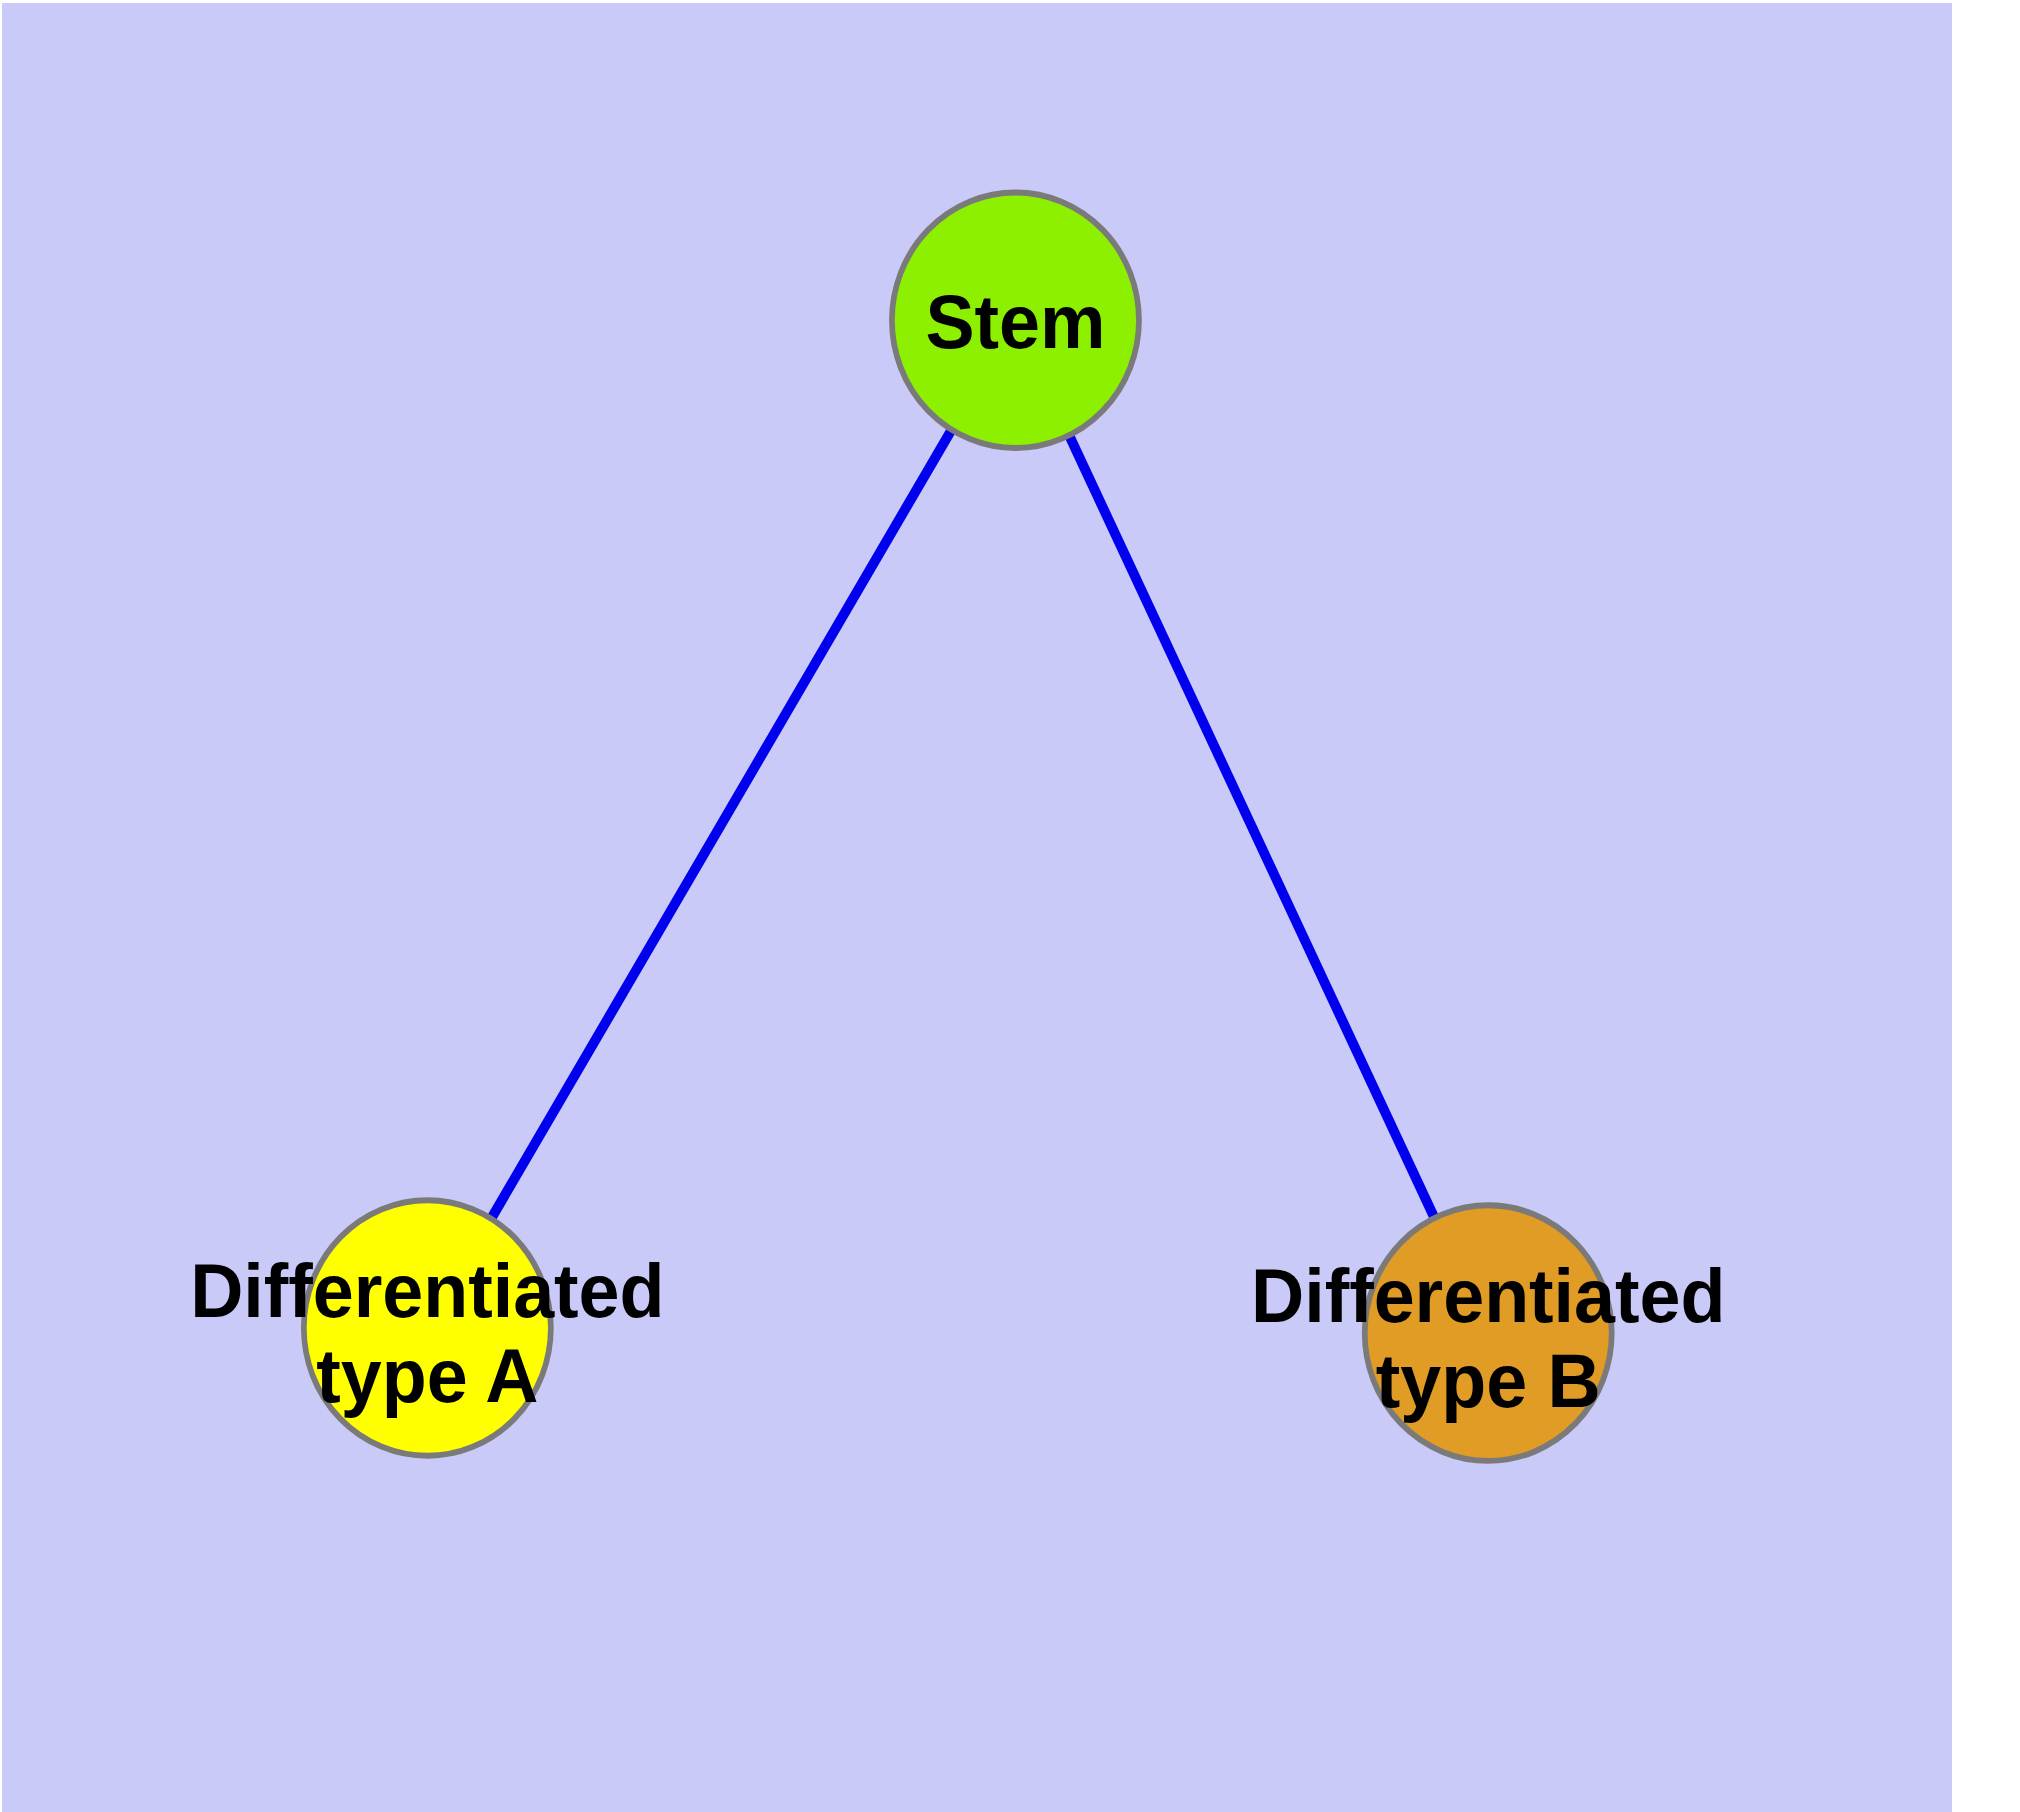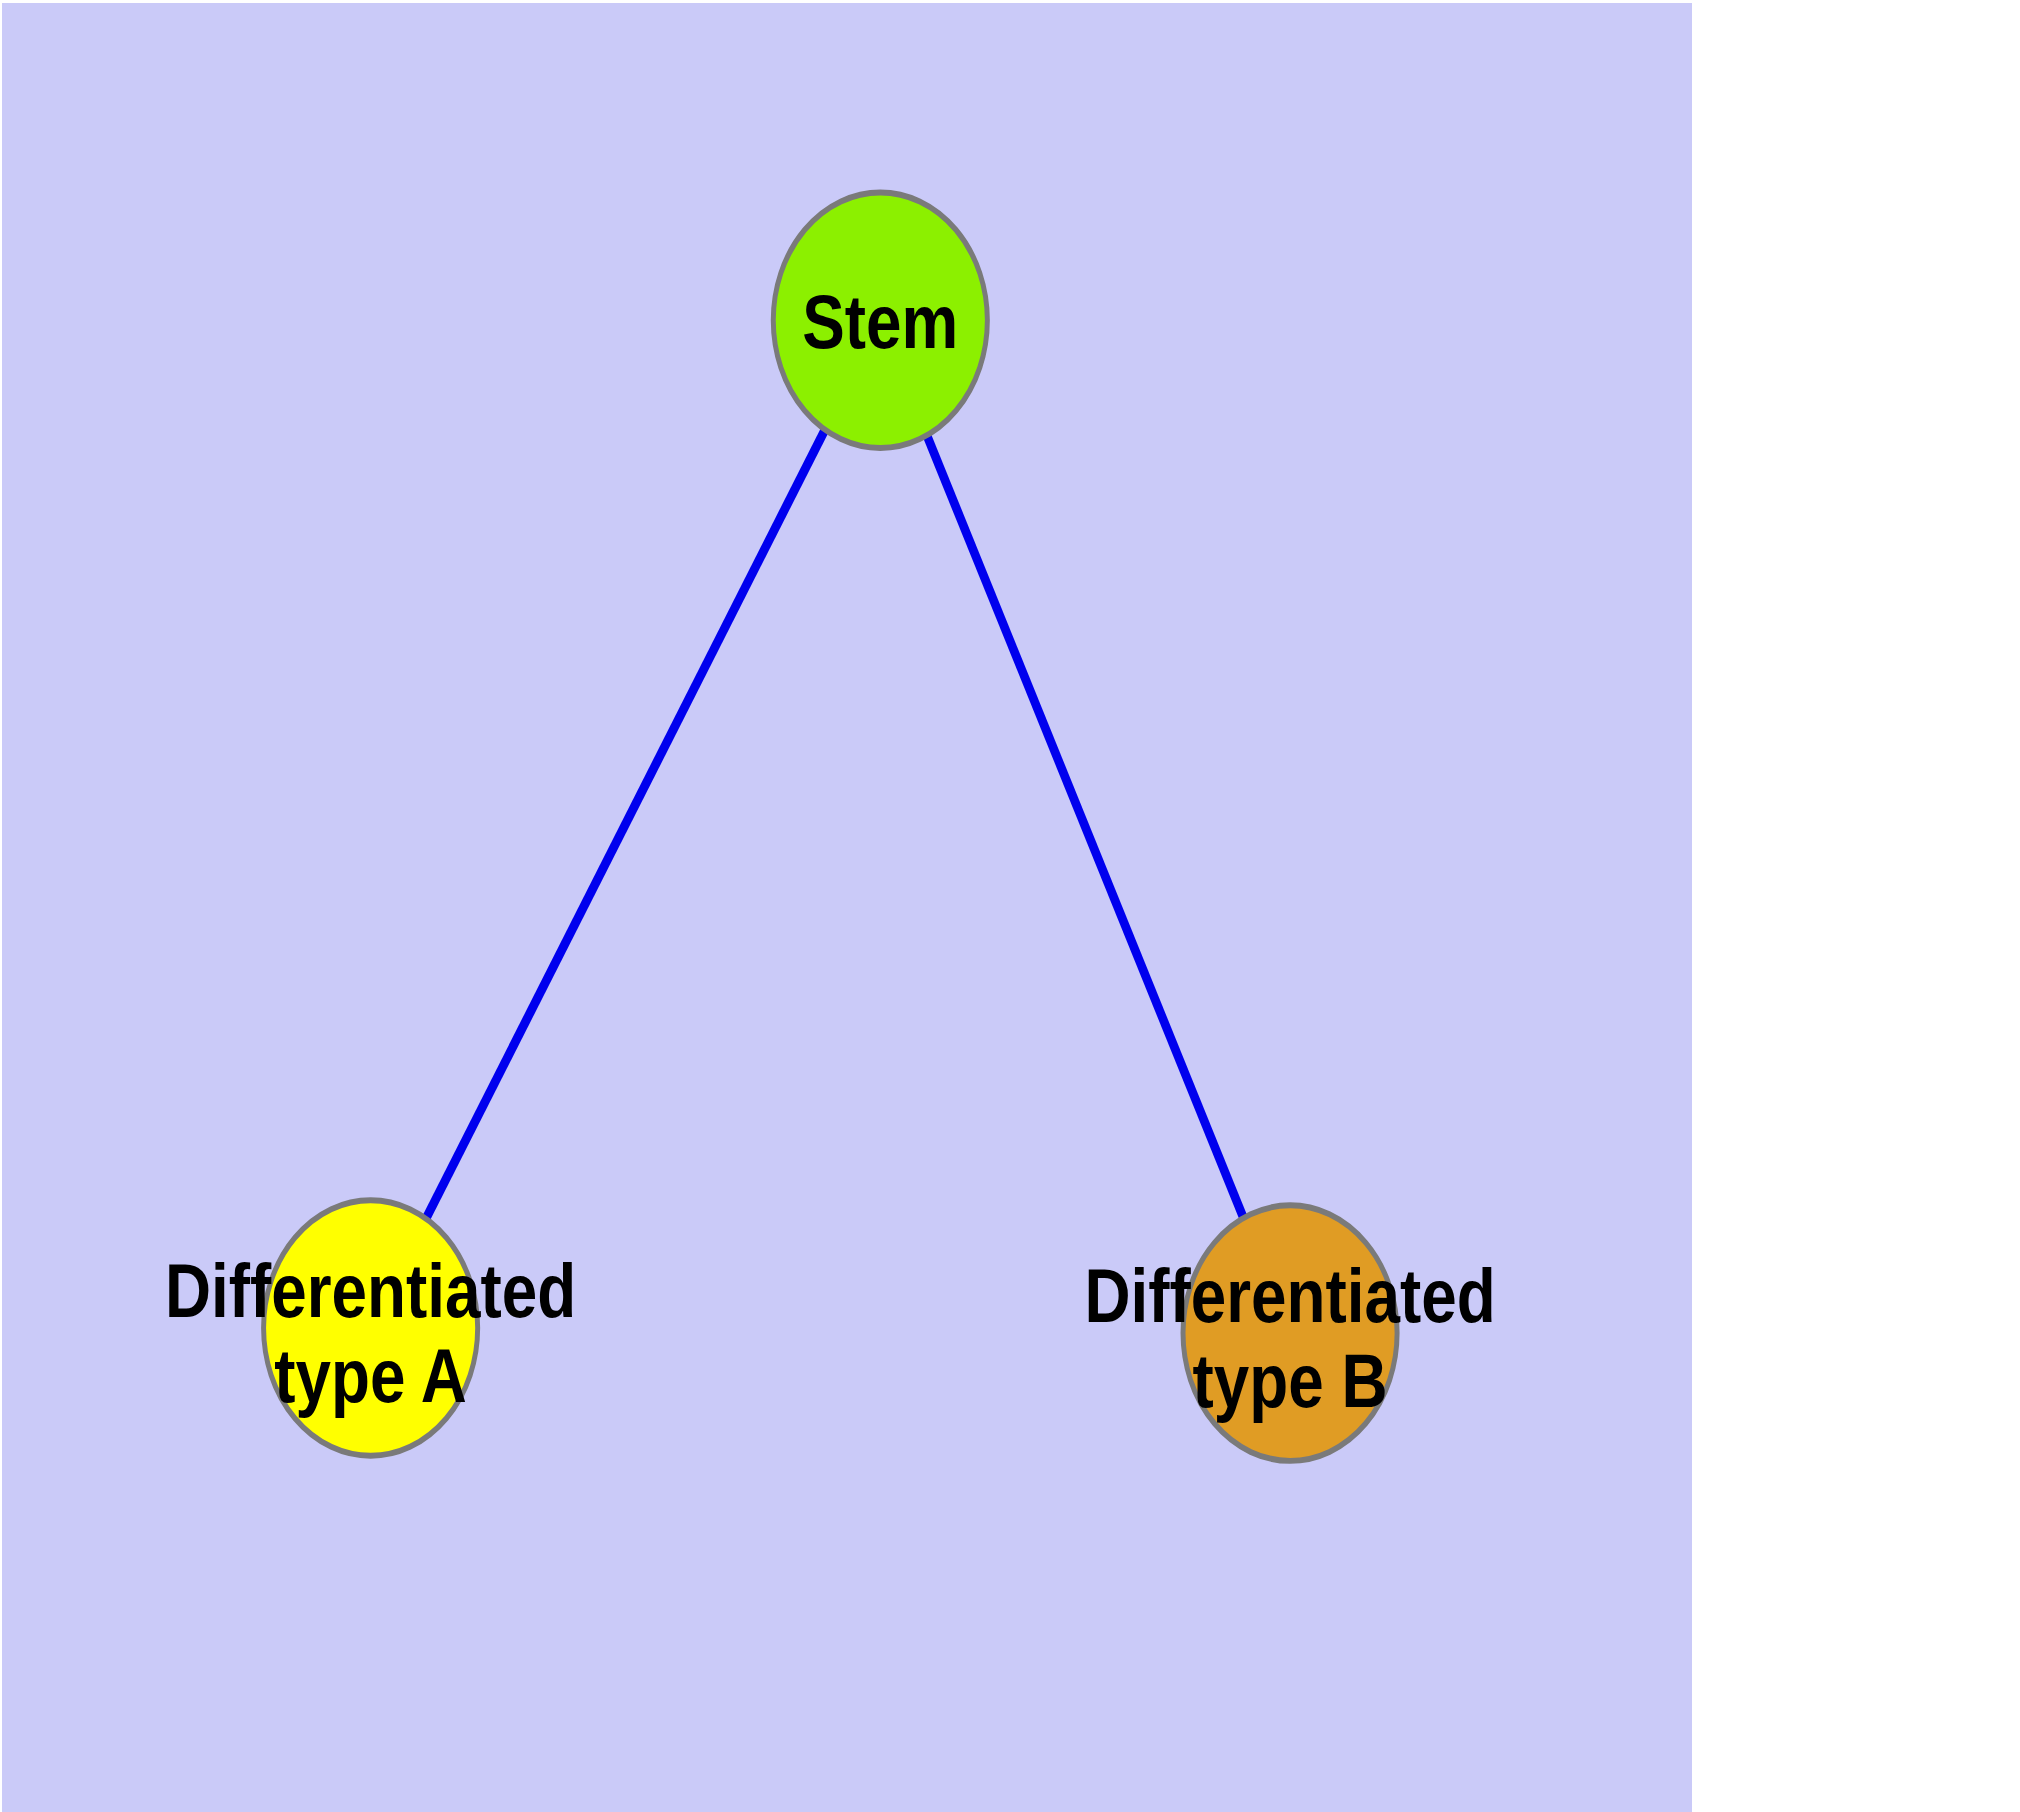--- a/index.html
+++ b/index.html
@@ -7,21 +7,21 @@
     padding: 0;
   }
   body {
     width: 2021px;
     height: 1812px;
     background: #ffffff;
     overflow: hidden;
   }
   .canvas {
     position: relative;
-    width: 1692px;
+    width: 1952px;
     height: 1812px;
     box-sizing: border-box;
     border-top: 3.4px solid #ffffff;
     border-left: 2.5px solid #ffffff;
   }
   .canvas svg {
     display: block;
     width: 100%;
     height: 100%;
   }

